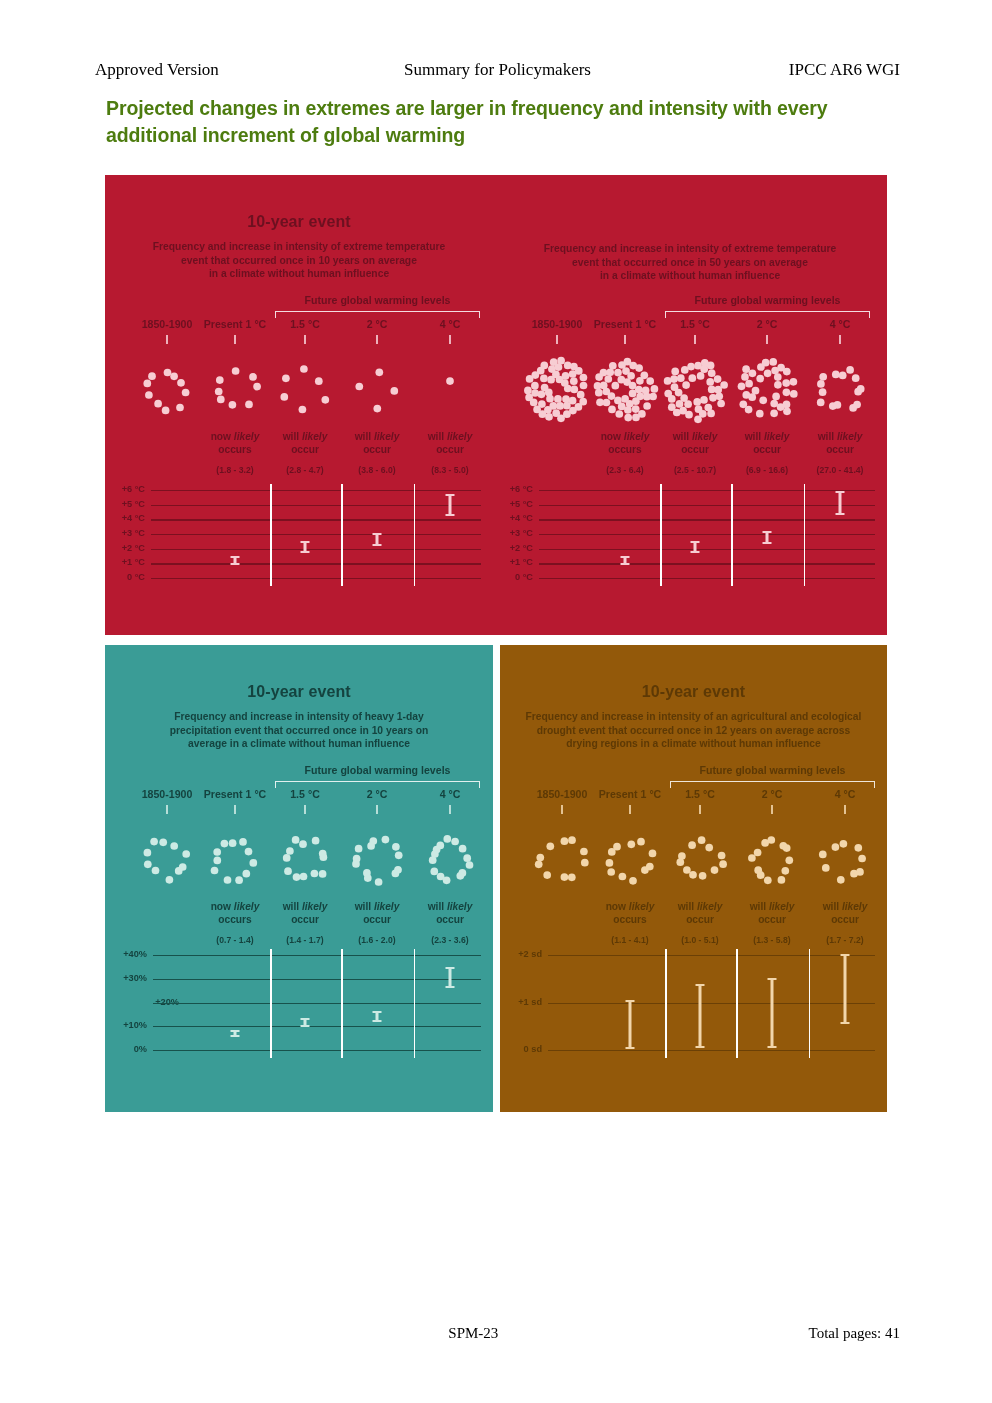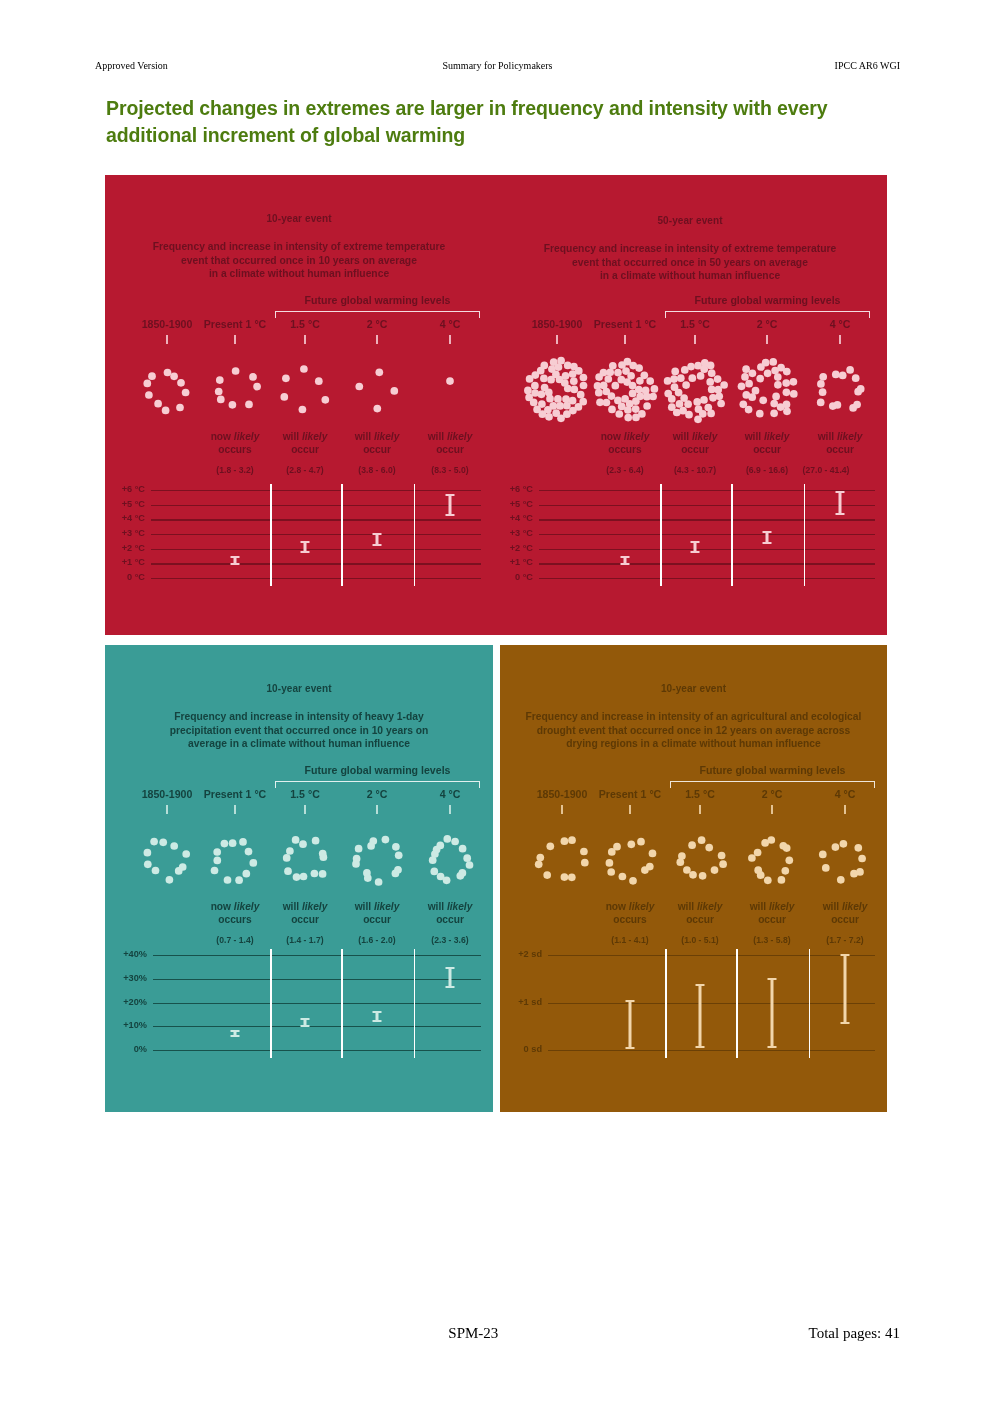--- a/index.html
+++ b/index.html
@@ -4,21 +4,21 @@
 <style>
   html,body{margin:0;padding:0;}
   body{
     width:992px;height:1403px;background:#ffffff;
     font-family:"Liberation Sans",sans-serif;
     position:relative;overflow:hidden;
   }
   .page-header{
     position:absolute;top:60px;left:95px;width:805px;
     display:flex;justify-content:space-between;align-items:baseline;
-    font-family:"Liberation Serif",serif;font-size:10px;color:#000;
+    font-family:"Liberation Serif",serif;font-size:17px;color:#000;
   }
   .page-header .ctr{position:absolute;left:50%;transform:translateX(-50%);}
   .fig-title{
     position:absolute;top:95px;left:106px;width:790px;
     font-family:"Liberation Sans",sans-serif;
     font-weight:bold;font-size:19.5px;line-height:1.38;color:#4d7c0f;
     letter-spacing:-0.1px;
   }
   .page-footer{
     position:absolute;top:1325px;left:95px;width:805px;
@@ -28,21 +28,21 @@
   .page-footer .rgt{position:absolute;right:0;}
 
   
   .panel{position:absolute;overflow:hidden;}
   #panel-heat10{left:105px;top:175px;width:388px;height:460px;background:#b71930;}
   #panel-heat50{left:493px;top:175px;width:394px;height:460px;background:#b71930;}
   #panel-precip{left:105px;top:645px;width:388px;height:467px;background:#3a9c96;}
   #panel-drought{left:500px;top:645px;width:387px;height:467px;background:#93590a;}
 
   .p-title{
-    text-align:center;font-weight:bold;font-size:10px;
+    text-align:center;font-weight:bold;font-size:16px;
     letter-spacing:.1px;margin:0;
   }
   .p-sub{
     text-align:center;font-size:10.3px;line-height:1.32;
     margin:7px auto 0;font-weight:600;
   }
   
   .ink-dark{color:#6d1020;}
   .ink-dark-br{color:#5d3905;}
   .ink-teal{color:#14433f;}
@@ -207,21 +207,20 @@
       <span class="cap top" style="background:#f7cdd3"></span>
       <span class="cap bot" style="background:#f7cdd3"></span>
     </div>
     <div class="errbar" style="top:319.4px;left:339px;width:12px;height:22px;">
       <span class="stem" style="background:#f7cdd3"></span>
       <span class="cap top" style="background:#f7cdd3"></span>
       <span class="cap bot" style="background:#f7cdd3"></span>
     </div>
   </div>
 <div class="panel" id="panel-heat50">
-    <div class="p-title ink-dark" style="position:absolute;top:40px;left:0;width:100%;">50-year event</div>
     <div class="p-sub ink-dark" style="position:absolute;top:60px;left:8px;width:378px;">
       <div>Frequency and increase in intensity of extreme temperature</div>
       <div>event that occurred once in 50 years on average</div>
       <div>in a climate without human influence</div>
     </div>
     <div class="fgwl ink-dark" style="top:119px;left:172px;width:205px;">Future global warming levels</div>
     <div class="bracket" style="top:136px;left:172px;width:205px;"></div>
     <div class="col-label ink-dark" style="top:143px;left:26px;width:76px;">1850-1900</div>
     <div class="col-tick" style="top:160px;left:63.4px;background:#f7cdd3;opacity:.85;"></div>
     <div class="dotbox" style="top:178px;left:27px;width:74px;height:74px;">
@@ -372,21 +371,21 @@
         <circle cx="44.8" cy="60.8" r="3.85" fill="#f7cdd3"></circle>
         <circle cx="22.8" cy="25.2" r="3.85" fill="#f7cdd3"></circle>
         <circle cx="60.2" cy="36.7" r="3.85" fill="#f7cdd3"></circle>
         <circle cx="63.1" cy="50.5" r="3.85" fill="#f7cdd3"></circle>
         <circle cx="16.0" cy="26.1" r="3.85" fill="#f7cdd3"></circle>
         <circle cx="66.1" cy="32.0" r="3.85" fill="#f7cdd3"></circle>
         <circle cx="52.6" cy="12.4" r="3.85" fill="#f7cdd3"></circle>
       </svg>
     </div>
     <div class="likely ink-dark" style="top:256px;left:164px;width:76px;">will <i>likely</i><br>occur</div>
-    <div class="range ink-dark" style="top:290px;left:164px;width:76px;">(4.3 - 10.7)</div>
+    <div class="range ink-dark" style="top:290px;left:164px;width:76px;">(2.5 - 10.7)</div>
     <div class="col-label ink-dark" style="top:143px;left:236px;width:76px;">2 °C</div>
     <div class="col-tick" style="top:160px;left:273.4px;background:#f7cdd3;opacity:.85;"></div>
     <div class="dotbox" style="top:178px;left:237px;width:74px;height:74px;">
       <svg width="74" height="74" viewBox="0 0 74 74">
         <circle cx="11.5" cy="33.3" r="3.85" fill="#f7cdd3"></circle>
         <circle cx="44.2" cy="50.6" r="3.85" fill="#f7cdd3"></circle>
         <circle cx="56.4" cy="39.3" r="3.85" fill="#f7cdd3"></circle>
         <circle cx="37.6" cy="20.3" r="3.85" fill="#f7cdd3"></circle>
         <circle cx="63.4" cy="28.8" r="3.85" fill="#f7cdd3"></circle>
         <circle cx="29.8" cy="60.7" r="3.85" fill="#f7cdd3"></circle>
@@ -434,21 +433,21 @@
         <circle cx="34.4" cy="51.9" r="3.85" fill="#f7cdd3"></circle>
         <circle cx="29.8" cy="53.1" r="3.85" fill="#f7cdd3"></circle>
         <circle cx="17.7" cy="49.4" r="3.85" fill="#f7cdd3"></circle>
         <circle cx="19.6" cy="39.2" r="3.85" fill="#f7cdd3"></circle>
         <circle cx="17.9" cy="30.9" r="3.85" fill="#f7cdd3"></circle>
         <circle cx="20.2" cy="23.8" r="3.85" fill="#f7cdd3"></circle>
         <circle cx="32.8" cy="21.4" r="3.85" fill="#f7cdd3"></circle>
       </svg>
     </div>
     <div class="likely ink-dark" style="top:256px;left:309px;width:76px;">will <i>likely</i><br>occur</div>
-    <div class="range ink-dark" style="top:290px;left:295px;width:76px;text-align:center;">(27.0 - 41.4)</div>
+    <div class="range ink-dark" style="top:290px;left:309px;width:76px;text-align:center;">(27.0 - 41.4)</div>
     <div class="axis-lab ink-dark" style="top:309px;left:0;width:40px;">+6 °C</div>
     <div class="gridline" style="top:315px;left:46px;width:336px;background:#7c1020;"></div>
     <div class="axis-lab ink-dark" style="top:323.66666666666663px;left:0;width:40px;">+5 °C</div>
     <div class="gridline" style="top:329.66666666666663px;left:46px;width:336px;background:#7c1020;"></div>
     <div class="axis-lab ink-dark" style="top:338.3333333333333px;left:0;width:40px;">+4 °C</div>
     <div class="gridline" style="top:344.3333333333333px;left:46px;width:336px;background:#7c1020;"></div>
     <div class="axis-lab ink-dark" style="top:353px;left:0;width:40px;">+3 °C</div>
     <div class="gridline" style="top:359px;left:46px;width:336px;background:#7c1020;"></div>
     <div class="axis-lab ink-dark" style="top:367.6666666666667px;left:0;width:40px;">+2 °C</div>
     <div class="gridline" style="top:373.6666666666667px;left:46px;width:336px;background:#7c1020;"></div>
@@ -584,21 +583,21 @@
         <circle cx="23.6" cy="26.6" r="3.85" fill="#cdeae4"></circle>
         <circle cx="27.3" cy="22.4" r="3.85" fill="#cdeae4"></circle>
       </svg>
     </div>
     <div class="likely ink-teal" style="top:256px;left:307px;width:76px;">will <i>likely</i><br>occur</div>
     <div class="range ink-teal" style="top:290px;left:307px;width:76px;">(2.3 - 3.6)</div>
     <div class="axis-lab ink-teal" style="top:304px;left:0;width:42px;">+40%</div>
     <div class="gridline" style="top:310px;left:48px;width:328px;background:#17524c;"></div>
     <div class="axis-lab ink-teal" style="top:327.75px;left:0;width:42px;">+30%</div>
     <div class="gridline" style="top:333.75px;left:48px;width:328px;background:#17524c;"></div>
-    <div class="axis-lab ink-teal" style="top:351.5px;left:0;width:42px;">+20%</div>
+    <div class="axis-lab ink-teal" style="top:351.5px;left:0;width:42px;padding-left:32px;">+20%</div>
     <div class="gridline" style="top:357.5px;left:48px;width:328px;background:#17524c;"></div>
     <div class="axis-lab ink-teal" style="top:375.25px;left:0;width:42px;">+10%</div>
     <div class="gridline" style="top:381.25px;left:48px;width:328px;background:#17524c;"></div>
     <div class="axis-lab ink-teal" style="top:399px;left:0;width:42px;">0%</div>
     <div class="gridline" style="top:405px;left:48px;width:328px;background:#17524c;"></div>
     <div class="vsep" style="top:304px;left:165px;height:109px;"></div>
     <div class="vsep" style="top:304px;left:236px;height:109px;"></div>
     <div class="vsep" style="top:304px;left:308.5px;height:109px;"></div>
     <div class="errbar" style="top:384.8125px;left:124px;width:12px;height:7.125px;">
       <span class="stem" style="background:#cdeae4"></span>

